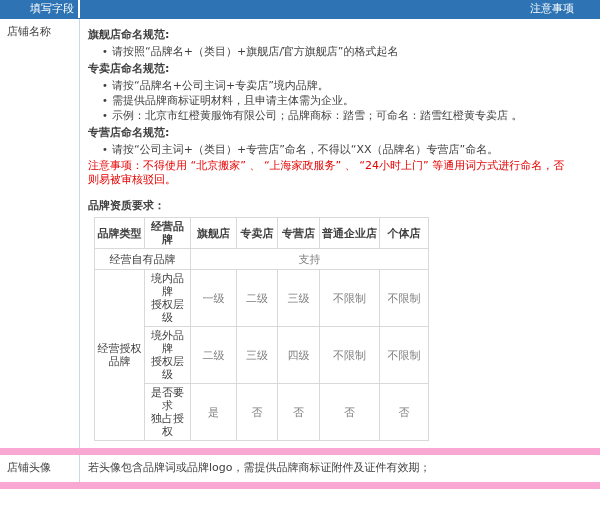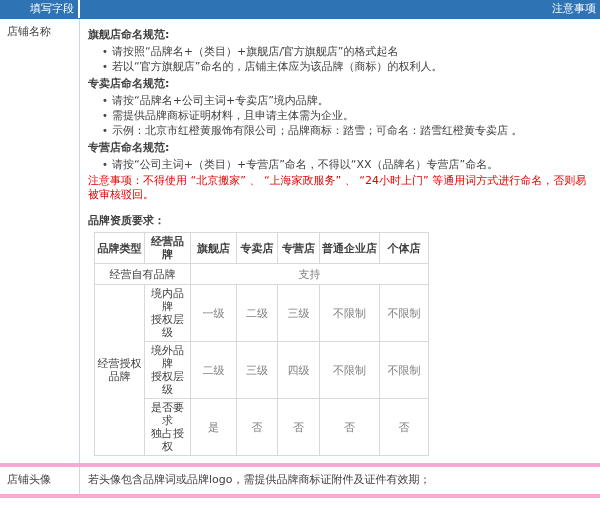--- a/index.html
+++ b/index.html
@@ -4,27 +4,27 @@
 <style>
   html,body { margin:0; padding:0; background:#ffffff; }
   body {
     width:600px; height:509px; overflow:hidden;
     font-family:"DejaVu Sans","Liberation Sans",sans-serif;
     font-size:11px; line-height:14px; color:#3f3f3f;
   }
   .doc { width:600px; }
 
   
-  .trow { display:flex; align-items:stretch; border-bottom:4px solid #f9a8d4; background:#fff; }
+  .trow { display:flex; align-items:stretch; border-bottom:7px solid #f9a8d4; background:#fff; }
   .cell { box-sizing:border-box; }
   .cell.left {
     flex:0 0 80px; width:80px; padding:6px 4px 4px 7px;
     border-right:1px solid #cdd7e2;
   }
-  .cell.right { flex:1 1 auto; padding:6px 4px 5px 8px;border-radius:8px; }
+  .cell.right { flex:1 1 auto; padding:6px 26px 5px 8px;border-radius:8px; }
 
   .trow.thead { background:#2e74b5; color:#ffffff; border-bottom:1px solid #2e74b5; height:18px;text-align:right; }
   .trow.thead .cell { padding-top:2px; padding-bottom:2px; }
   .trow.thead .cell.left { border-right:2px solid #ffffff; }
 
   .trow.r-avatar   { min-height:23px; }
 
   p { margin:0 0 2px 0; }
   .h { font-weight:bold; margin:3px 0 2px 0; }
   .red { color:#e60000; }
@@ -64,21 +64,20 @@
     <div class="cell right">注意事项</div>
   </div>
 
   <div class="trow r-name">
     <div class="cell left">店铺名称</div>
     <div class="cell right">
 
       <p class="h">旗舰店命名规范:</p>
       <ul class="blt">
         <li>请按照“品牌名+（类目）+旗舰店/官方旗舰店”的格式起名</li>
-        <li>若以“官方旗舰店”命名的，店铺主体应为该品牌（商标）的权利人。</li>
       </ul>
 
       <p class="h">专卖店命名规范:</p>
       <ul class="blt">
         <li>请按“品牌名+公司主词+专卖店”境内品牌。</li>
         <li>需提供品牌商标证明材料，且申请主体需为企业。</li>
         <li>示例：北京市红橙黄服饰有限公司；品牌商标：踏雪；可命名：踏雪红橙黄专卖店 。</li>
       </ul>
 
       <p class="h">专营店命名规范:</p>

